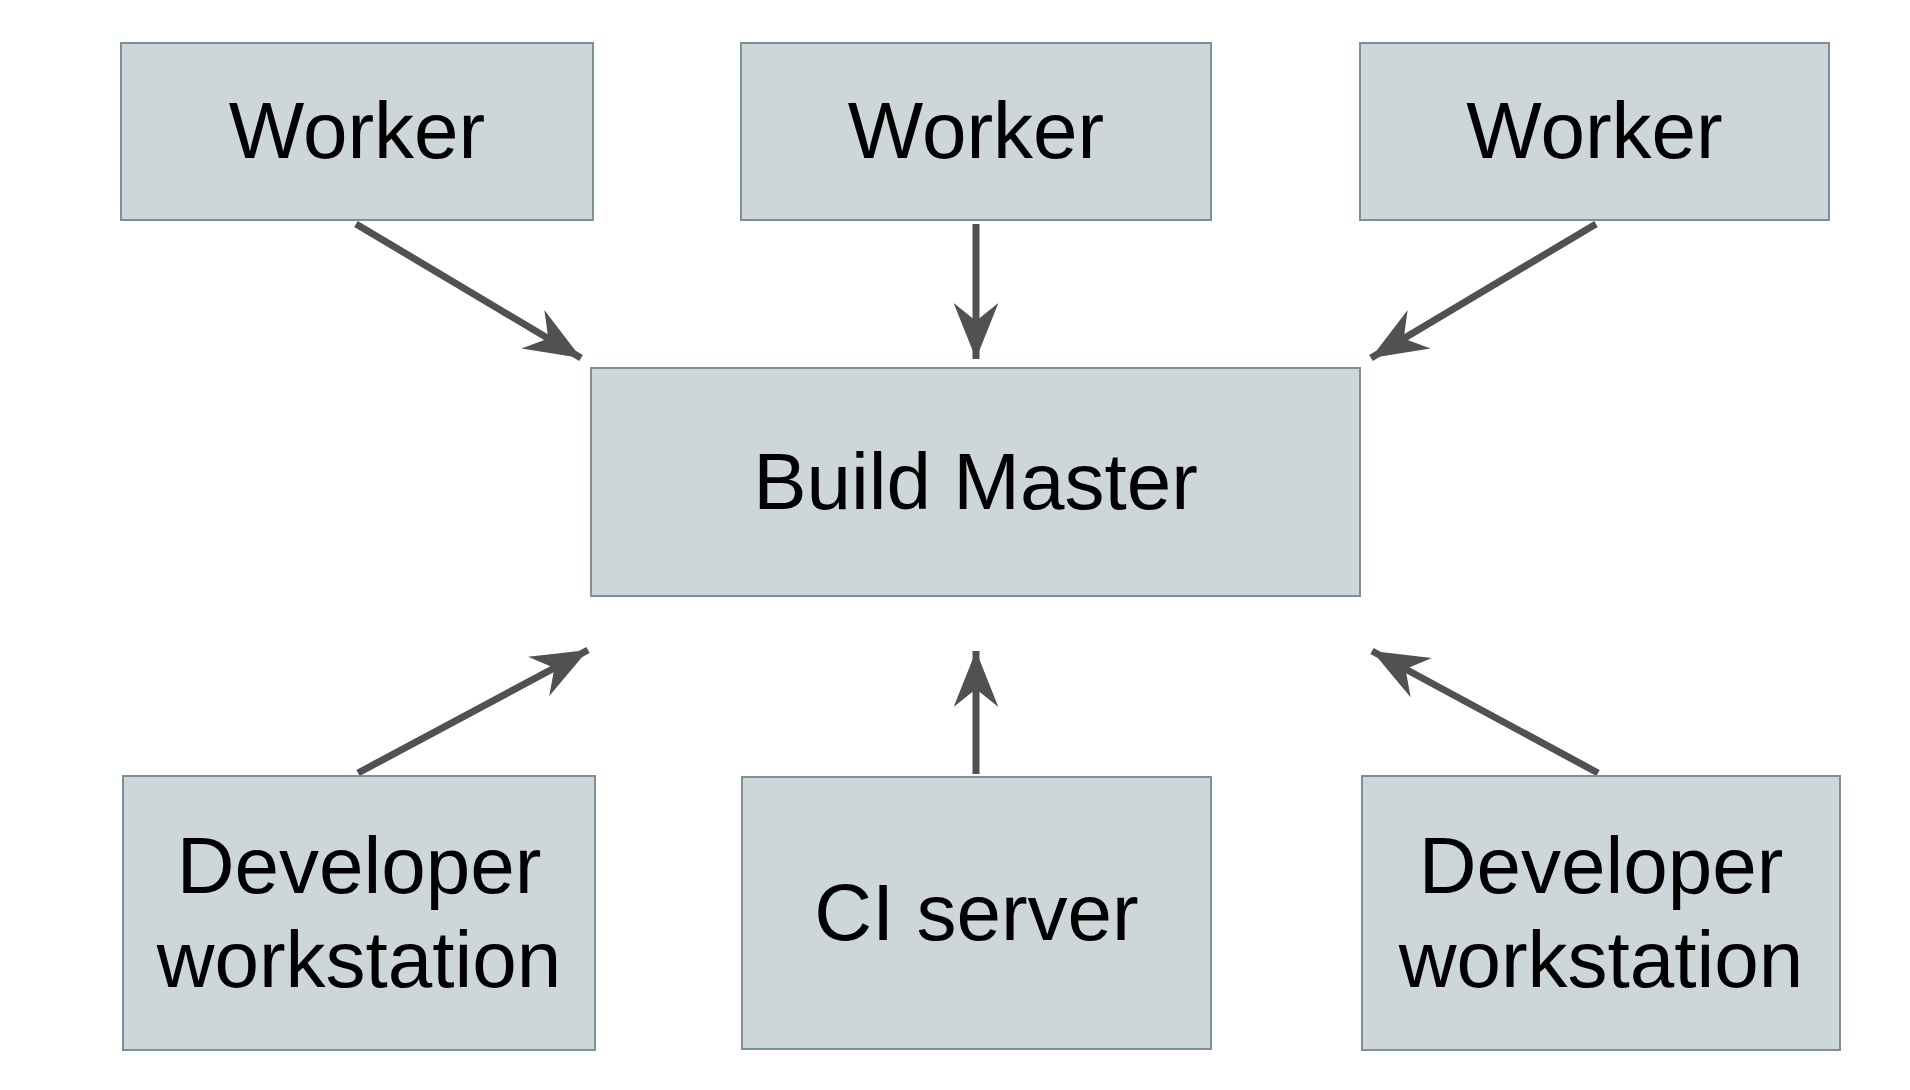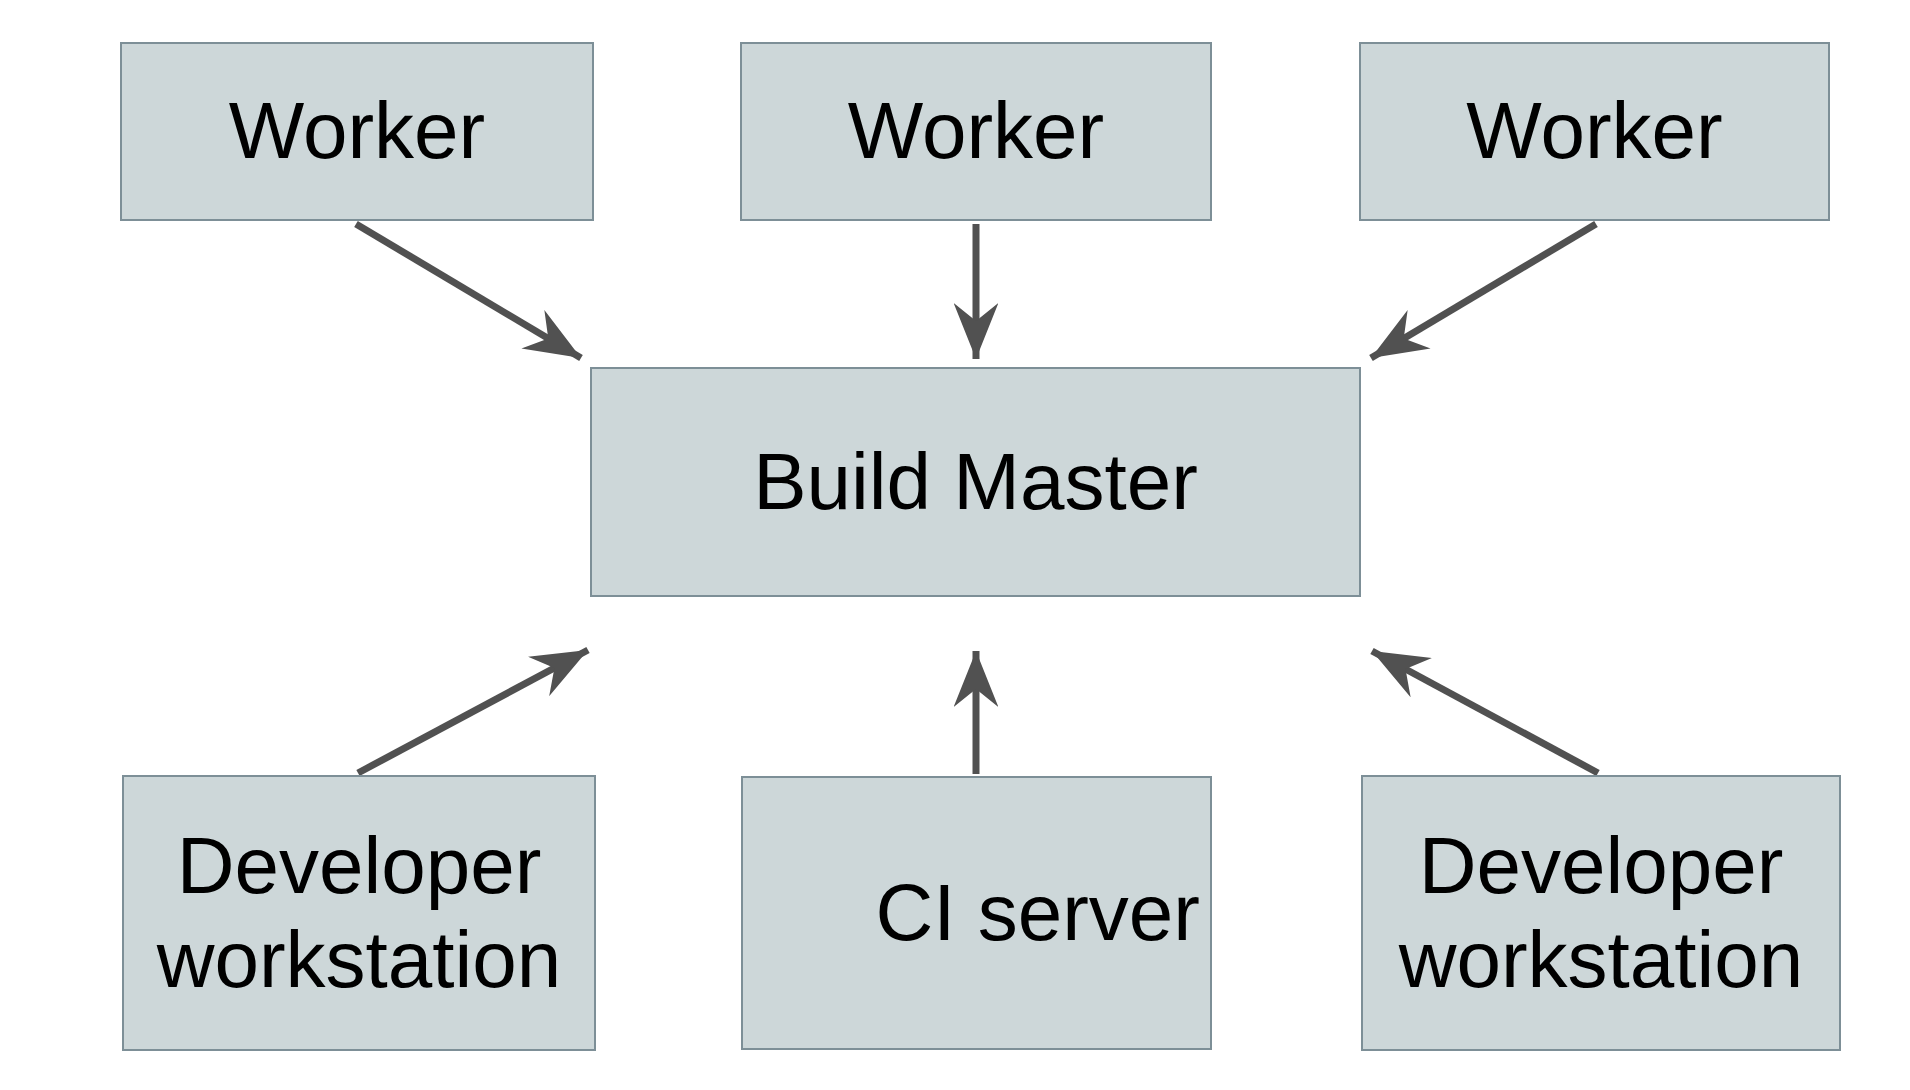--- a/index.html
+++ b/index.html
@@ -34,21 +34,21 @@
   }
   .node .label { padding: 0 10px; }
   
   #node-worker-1 { left: 120px;  top: 42px;  width: 474px; height: 179px; }
   #node-worker-2 { left: 740px;  top: 42px;  width: 472px; height: 179px; }
   #node-worker-3 { left: 1359px; top: 42px;  width: 471px; height: 179px; }
   
   #node-build-master { left: 590px; top: 367px; width: 771px; height: 230px; }
   
   #node-developer-workstation-1 { left: 122px;  top: 775px; width: 474px; height: 276px; }
-  #node-ci-server               { left: 741px;  top: 776px; width: 471px; height: 274px; justify-content: flex-end; }
+  #node-ci-server               { left: 741px;  top: 776px; width: 471px; height: 274px; }
   #node-developer-workstation-2 { left: 1361px; top: 775px; width: 480px; height: 276px; }
 
   svg.edges {
     position: absolute;
     left: 0; top: 0;
     width: 1910px;
     height: 1090px;
     z-index: 1;
   }
   svg.edges line {

